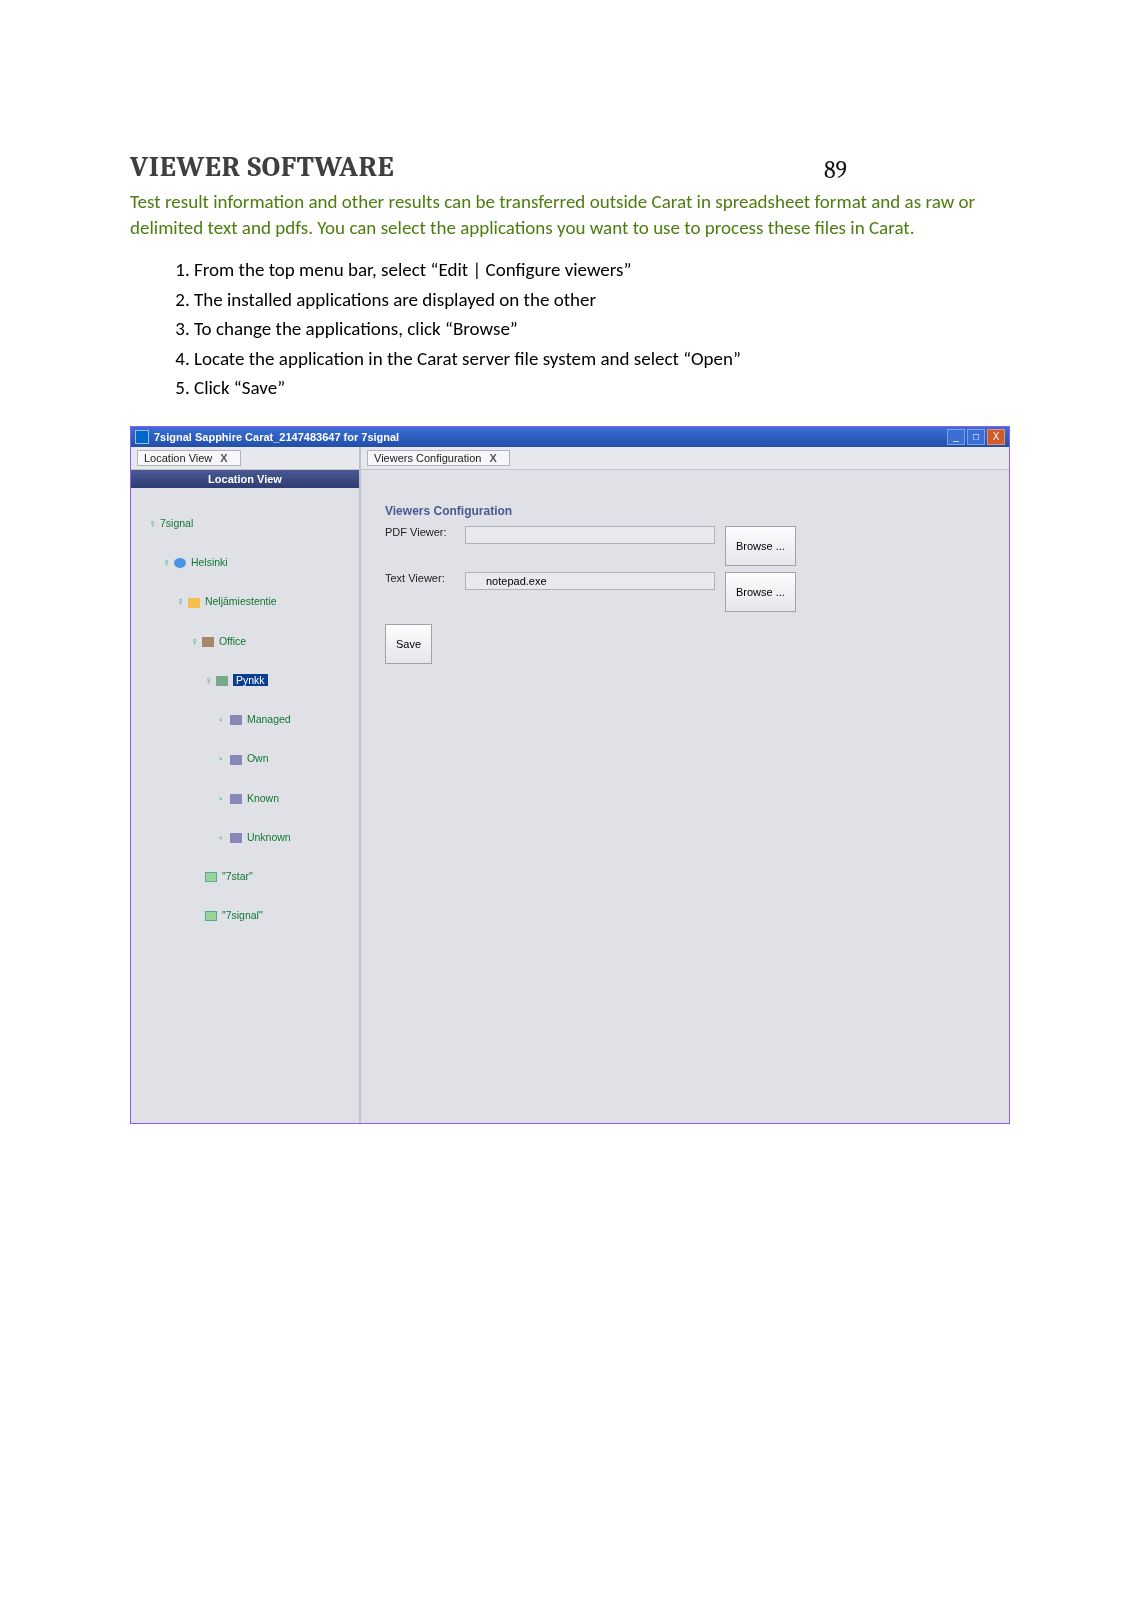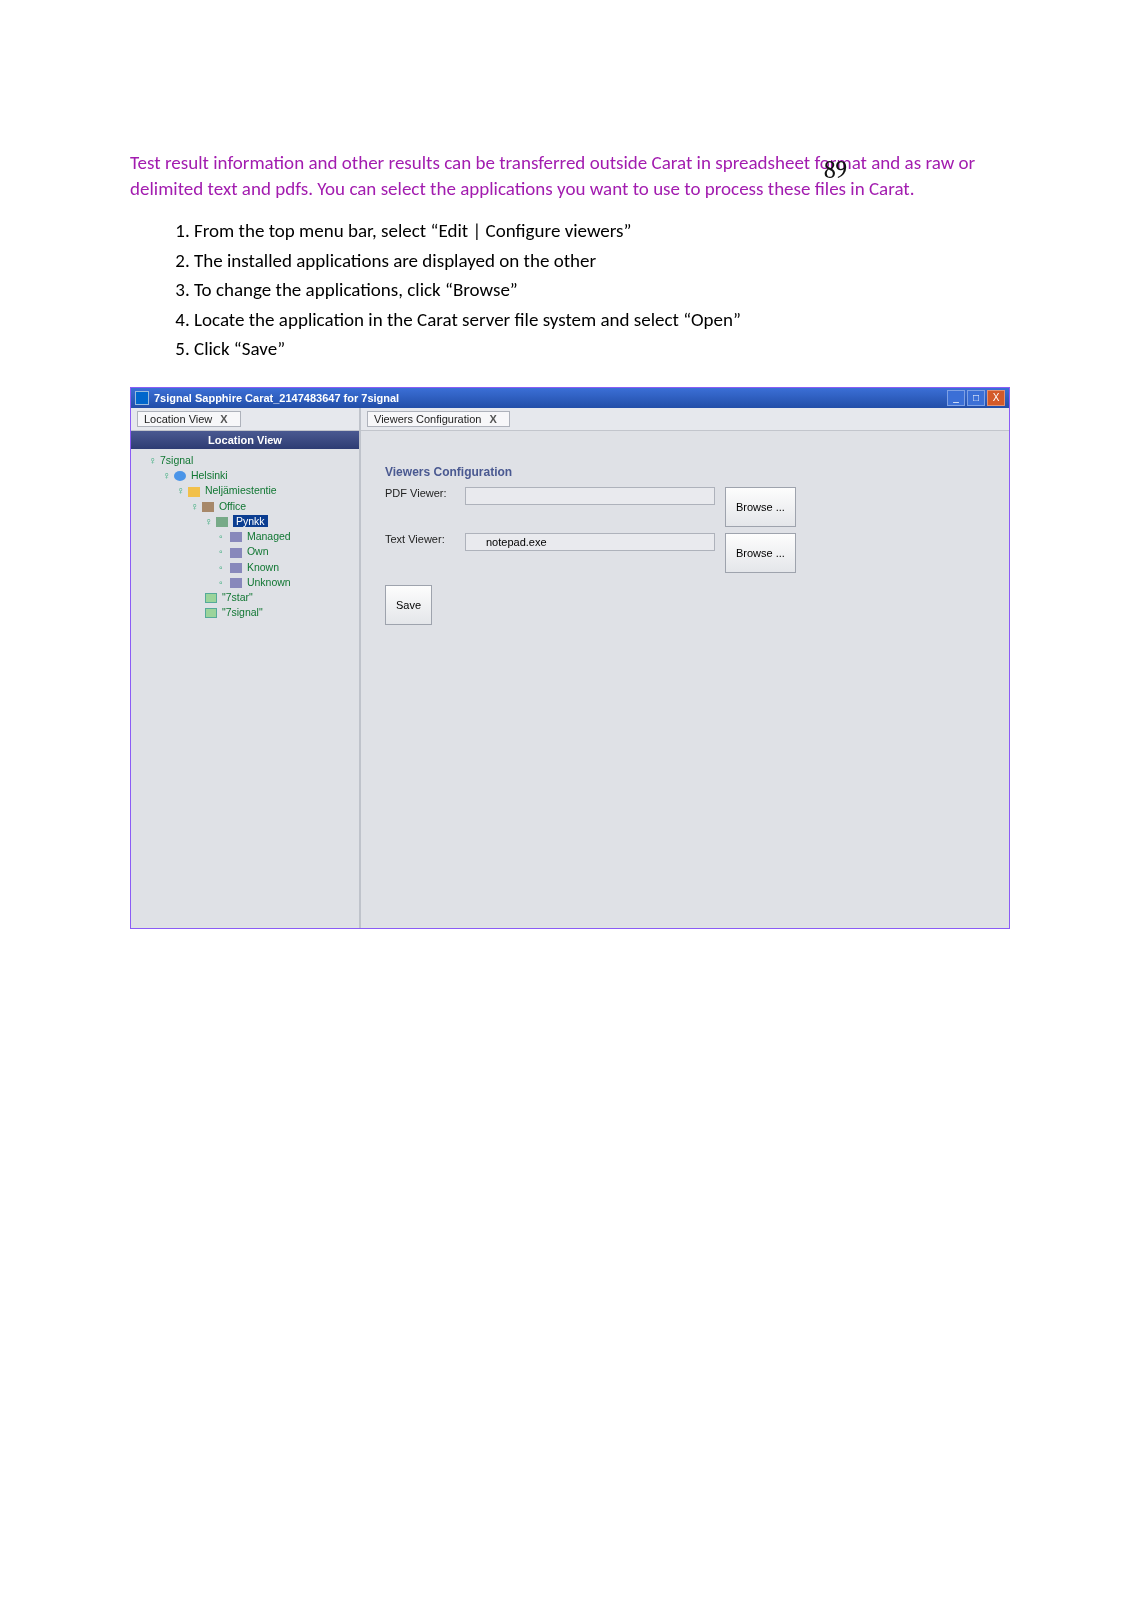--- a/index.html
+++ b/index.html
@@ -1,21 +1,21 @@
 <!DOCTYPE html>
 <html><head>
 <meta charset="utf-8">
 <style>
   * { box-sizing: border-box; margin: 0; padding: 0; }
   html, body { width: 1137px; background: #fff; font-family: Calibri, Arial, sans-serif; }
   .page { width: 1137px; min-height: 1598px; position: relative; padding: 0 0 80px 0; }
   .page-number { position: absolute; top: 6px; right: 290px; font-size: 24px; color: #111; font-family: Cambria, Georgia, serif; }
   .content { margin: 150px 130px 0 130px; }
   h1.section-title { font-family: Cambria, Georgia, serif; font-size: 29px; letter-spacing: 0.5px; color: #3f3f3f; font-weight: bold; margin-bottom: 6px; }
-  p.intro { font-size: 19px; color: #a21caf; line-height: 1.35; margin-bottom: 16px; }
+  p.intro { font-size: 19px; color: #4d7c0f; line-height: 1.35; margin-bottom: 16px; }
   ol.steps { margin: 0 0 24px 64px; font-size: 19px; line-height: 1.45; }
   ol.steps li { margin-bottom: 2px; }
   
   .app { width: 880px; border: 1px solid #8b5cf6; font-family: Tahoma, Arial, sans-serif; font-size: 11px; color: #222; margin-top: 4px; }
   .titlebar { background: linear-gradient(#3b6fd6, #224ea8); color: #fff; height: 20px; display: flex; align-items: center; padding: 0 4px; }
   .titlebar .ico { width: 14px; height: 14px; background: #06c; display: inline-block; margin-right: 5px; border: 1px solid #9bd; }
   .titlebar .title { flex: 1; font-size: 11px; font-weight: bold; white-space: nowrap; }
   .winbtns { display: flex; gap: 2px; }
   .winbtn { width: 18px; height: 16px; font-size: 10px; line-height: 14px; text-align: center; color: #fff; cursor: pointer; border: 1px solid rgba(255,255,255,.35); }
   .winbtn.min, .winbtn.max { background: #3b6fd6; }
@@ -26,21 +26,21 @@
   .menu { display: flex; gap: 28px; font-size: 12px; }
   .menu span { cursor: pointer; }
   .body { display: flex; background: #4c1d95; min-height: 520px; }
   .leftpane { width: 230px; border-right: 2px solid #bfc3cb; display: flex; flex-direction: column; background: #dfe1e6; }
   .tabbar { background: #e6e8ed; padding: 3px 6px; border-bottom: 1px solid #c2c5cc; }
   .tabchip { background: #f7f7f9; border: 1px solid #aeb2bb; padding: 1px 12px 1px 6px; font-size: 11px; display: inline-flex; align-items: center; gap: 8px; cursor: pointer; }
   .tabchip .x { color: #555; font-weight: bold; cursor: pointer; }
   .leftheader { background: linear-gradient(#4a5991, #2e3c73); color: #fff; text-align: center; font-weight: bold; padding: 3px 0; font-size: 11px; }
   .tree { padding: 4px 4px 200px 4px; font-size: 10.5px; line-height: 1.45; color: #173; background: #dfe1e6; flex: 1; }
   .tree ul { list-style: none; margin-left: 14px; }
-  .tree li { white-space: nowrap; }
+  .tree li { white-space: nowrap; margin-top: 24px; }
   .tree .toggle { color: #3a7; margin-right: 2px; display: inline-block; width: 9px; }
   .node-sel { background: #0b3d91; color: #fff; padding: 0 3px; }
   .t-ico { width: 12px; height: 10px; display: inline-block; vertical-align: middle; margin-right: 2px; }
   .t-globe { background: #4a94e8; border-radius: 50%; }
   .t-folder { background: #f2c04a; }
   .t-bldg { background: #a7886a; }
   .t-box { background: #7a8; }
   .t-wifi { background: #88b; }
   .t-file { background: #9bd49b; border: 1px solid #5a9; }
   .rightpane { flex: 1; display: flex; flex-direction: column; }
@@ -53,20 +53,21 @@
   .btn { background: linear-gradient(#fdfdfd,#e4e6ea); border: 1px solid #9ea3ad; padding: 13px 10px; font-size: 11px; cursor: pointer; }
   .savebtn { margin-top: 6px; }
 </style>
 </head>
 <body>
 
 <div class="page">
   <div class="page-number">89</div>
 
   <div class="content">
+    <h1 class="section-title">VIEWER SOFTWARE</h1>
     <p class="intro">Test result information and other results can be transferred outside Carat in spreadsheet format and as raw or delimited text and pdfs. You can select the applications you want to use to process these files in Carat.</p>
 
     <ol class="steps">
       <li>From the top menu bar, select “Edit | Configure viewers”</li>
       <li>The installed applications are displayed on the other</li>
       <li>To change the applications, click “Browse”</li>
       <li>Locate the application in the Carat server file system and select “Open”</li>
       <li>Click “Save”</li>
     </ol>
 

